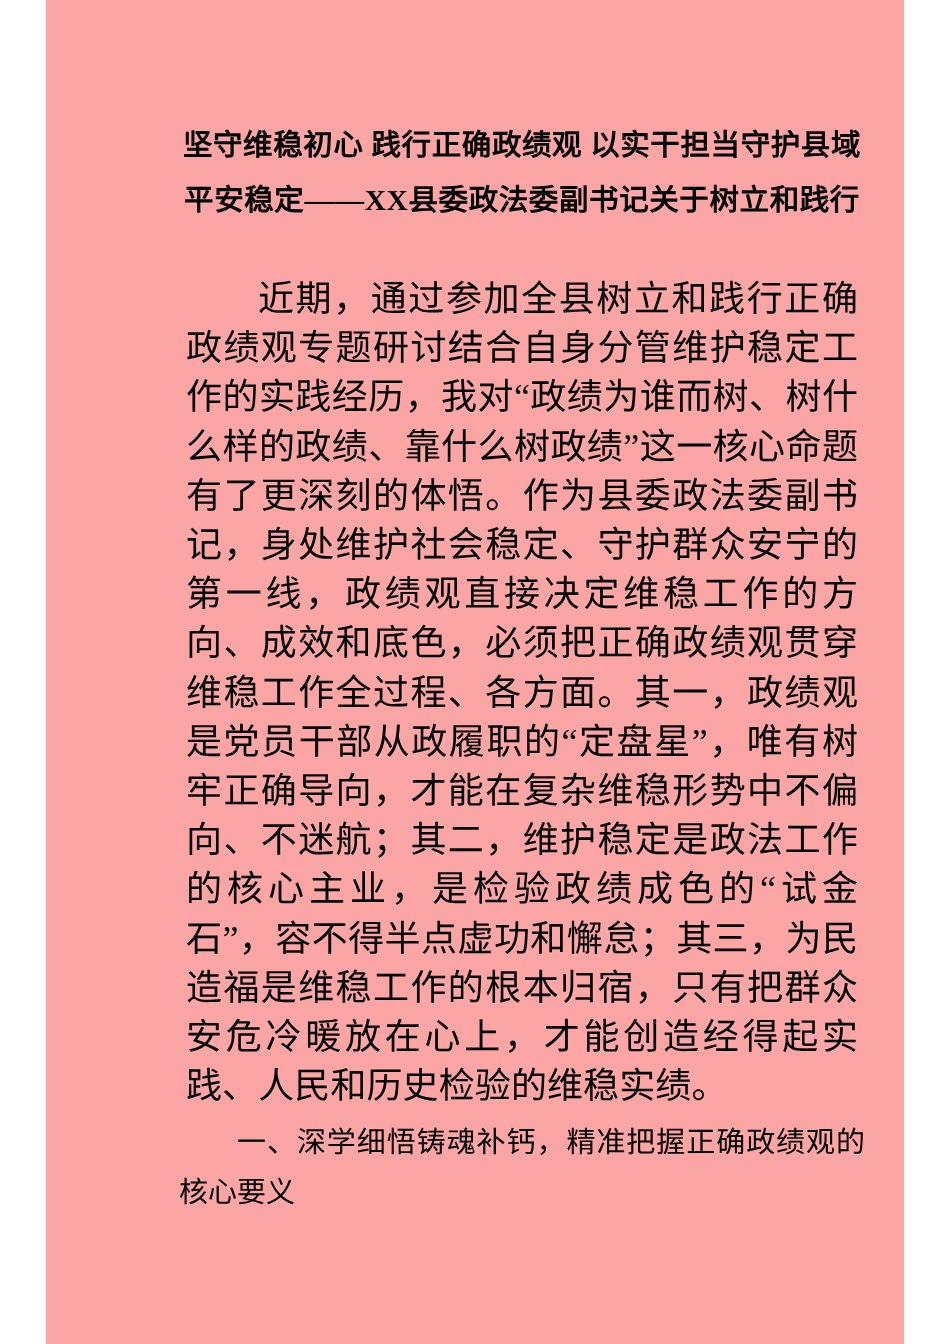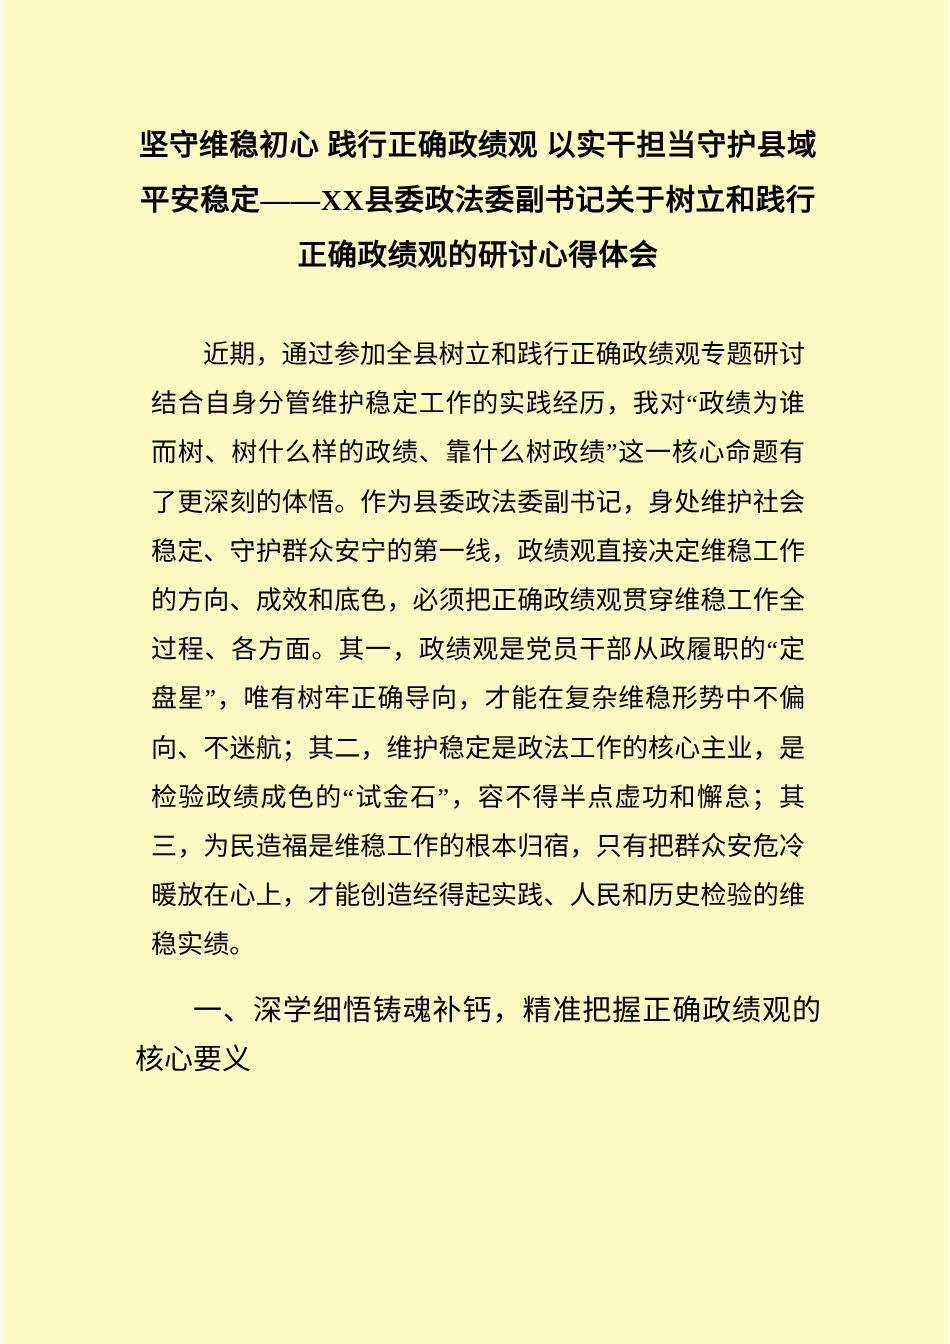--- a/index.html
+++ b/index.html
@@ -10,24 +10,24 @@
   }
 
   body {
     font-family: "Liberation Serif", "DejaVu Serif", serif;
     color: #000000;
     -webkit-font-smoothing: antialiased;
   }
 
   .page {
     position: relative;
-    width: 946px;
+    width: 858px;
     height: 1344px;
     margin: 0 auto;
-    background: #fef9c3;
+    background: #fca5a5;
     overflow: hidden;
     box-sizing: border-box;
   }
 
   .content {
     position: absolute;
     left: 133px;
     top: 118px;
     width: 686px;
   }
@@ -45,27 +45,27 @@
   }
 
   
   .body-block {
     margin-top: 47px;
   }
 
   p.para {
     font-family: "Liberation Serif", "DejaVu Serif", serif;
     font-weight: normal;
-    font-size: 26px;
+    font-size: 36px;
     line-height: 49.2px;
     text-align: justify;
     text-align-last: left;
     text-justify: inter-character;
     letter-spacing: 0.1px;
-    margin: 16px;
+    margin: 7px;
     text-indent: 2em;
     word-break: break-all;
   }
 
   p.heading {
     font-family: "Liberation Serif", "DejaVu Serif", serif;
     font-weight: normal;
     font-size: 29px;
     line-height: 49.2px;
     text-align: justify;
@@ -78,21 +78,20 @@
 </style>
 </head>
 <body>
 
 <div class="page">
   <div class="content">
 
     <h1 class="doc-title">
       <span style="display: block;">坚守维稳初心 践行正确政绩观 以实干担当守护县域</span>
       <span style="display: block;">平安稳定——XX县委政法委副书记关于树立和践行</span>
-      <span style="display: block;">正确政绩观的研讨心得体会</span>
     </h1>
 
     <div class="body-block">
       <p class="para">近期，通过参加全县树立和践行正确政绩观专题研讨结合自身分管维护稳定工作的实践经历，我对“政绩为谁而树、树什么样的政绩、靠什么树政绩”这一核心命题有了更深刻的体悟。作为县委政法委副书记，身处维护社会稳定、守护群众安宁的第一线，政绩观直接决定维稳工作的方向、成效和底色，必须把正确政绩观贯穿维稳工作全过程、各方面。其一，政绩观是党员干部从政履职的“定盘星”，唯有树牢正确导向，才能在复杂维稳形势中不偏向、不迷航；其二，维护稳定是政法工作的核心主业，是检验政绩成色的“试金石”，容不得半点虚功和懈怠；其三，为民造福是维稳工作的根本归宿，只有把群众安危冷暖放在心上，才能创造经得起实践、人民和历史检验的维稳实绩。</p>
       <p class="heading">一、深学细悟铸魂补钙，精准把握正确政绩观的核心要义</p>
     </div>
 
   </div>
 </div>
 

